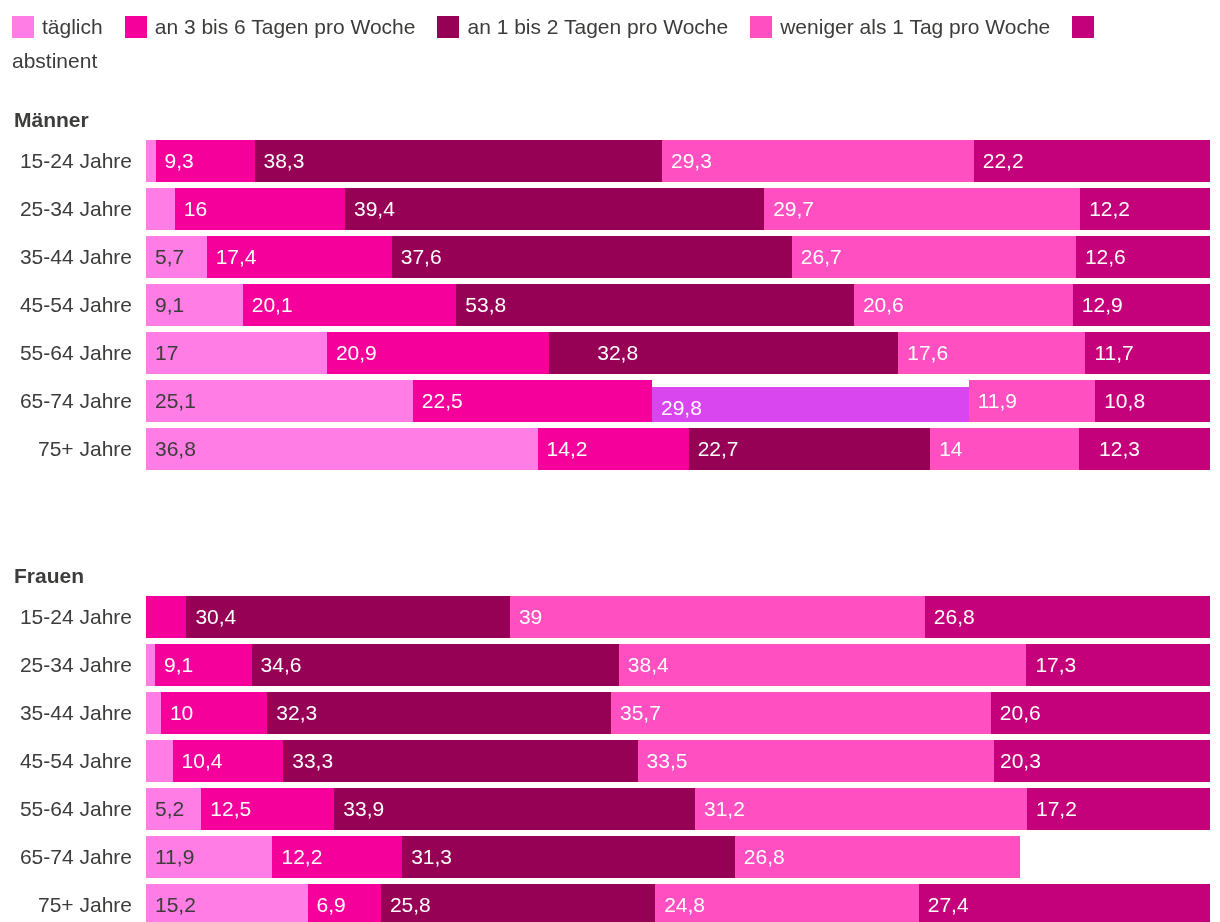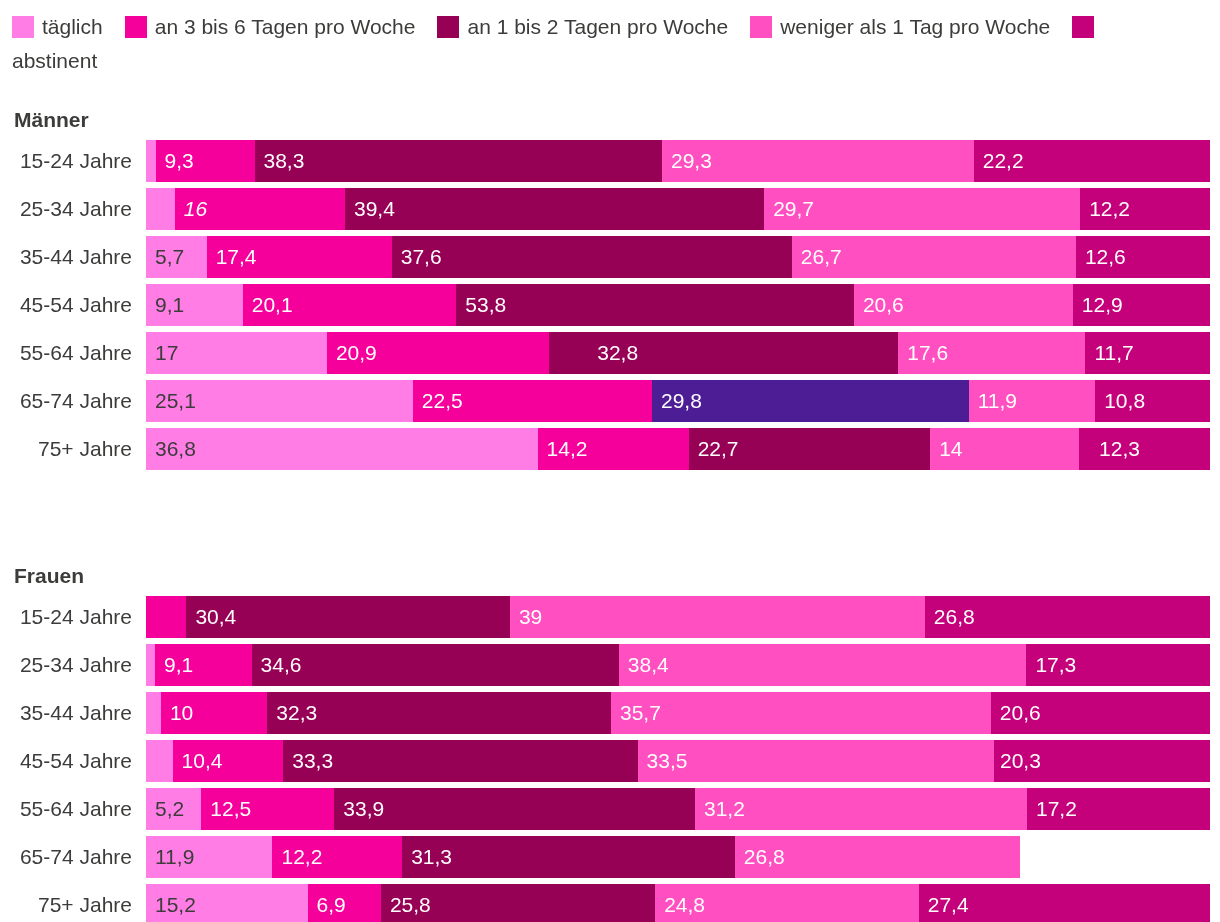--- a/index.html
+++ b/index.html
@@ -105,21 +105,21 @@
             </div>
             <div class="seg" style="background: rgb(196, 0, 122); width: 22.2%;">
               <span>22,2</span>
             </div>
           </div>
         </div>
         <div class="row">
           <div class="row-label">25-34 Jahre</div>
           <div class="bar">
             <div class="seg dark-text" style="background: rgb(255, 125, 229); width: 2.7%;"></div>
-            <div class="seg" style="background: rgb(245, 0, 155); width: 16%; font-style: italic;">
+            <div class="seg" style="background: rgb(245, 0, 155); width: 16%;">
               <span>16</span>
             </div>
             <div class="seg" style="background: rgb(150, 0, 85); width: 39.4%;">
               <span>39,4</span>
             </div>
             <div class="seg" style="background: rgb(255, 79, 192); width: 29.7%;">
               <span>29,7</span>
             </div>
             <div class="seg" style="background: rgb(196, 0, 122); width: 12.2%;">
               <span>12,2</span>
@@ -188,21 +188,21 @@
         </div>
         <div class="row">
           <div class="row-label">65-74 Jahre</div>
           <div class="bar">
             <div class="seg dark-text" style="background: rgb(255, 125, 229); width: 25.0749%;">
               <span>25,1</span>
             </div>
             <div class="seg" style="background: rgb(245, 0, 155); width: 22.4775%;">
               <span>22,5</span>
             </div>
-            <div class="seg" style="background: #4c1d95; width: 29.7702%;">
+            <div class="seg" style="background: #d946ef; width: 29.7702%; margin-top: 7px;">
               <span>29,8</span>
             </div>
             <div class="seg" style="background: rgb(255, 79, 192); width: 11.8881%;">
               <span>11,9</span>
             </div>
             <div class="seg" style="background: rgb(196, 0, 122); width: 10.7892%;">
               <span>10,8</span>
             </div>
           </div>
         </div>

